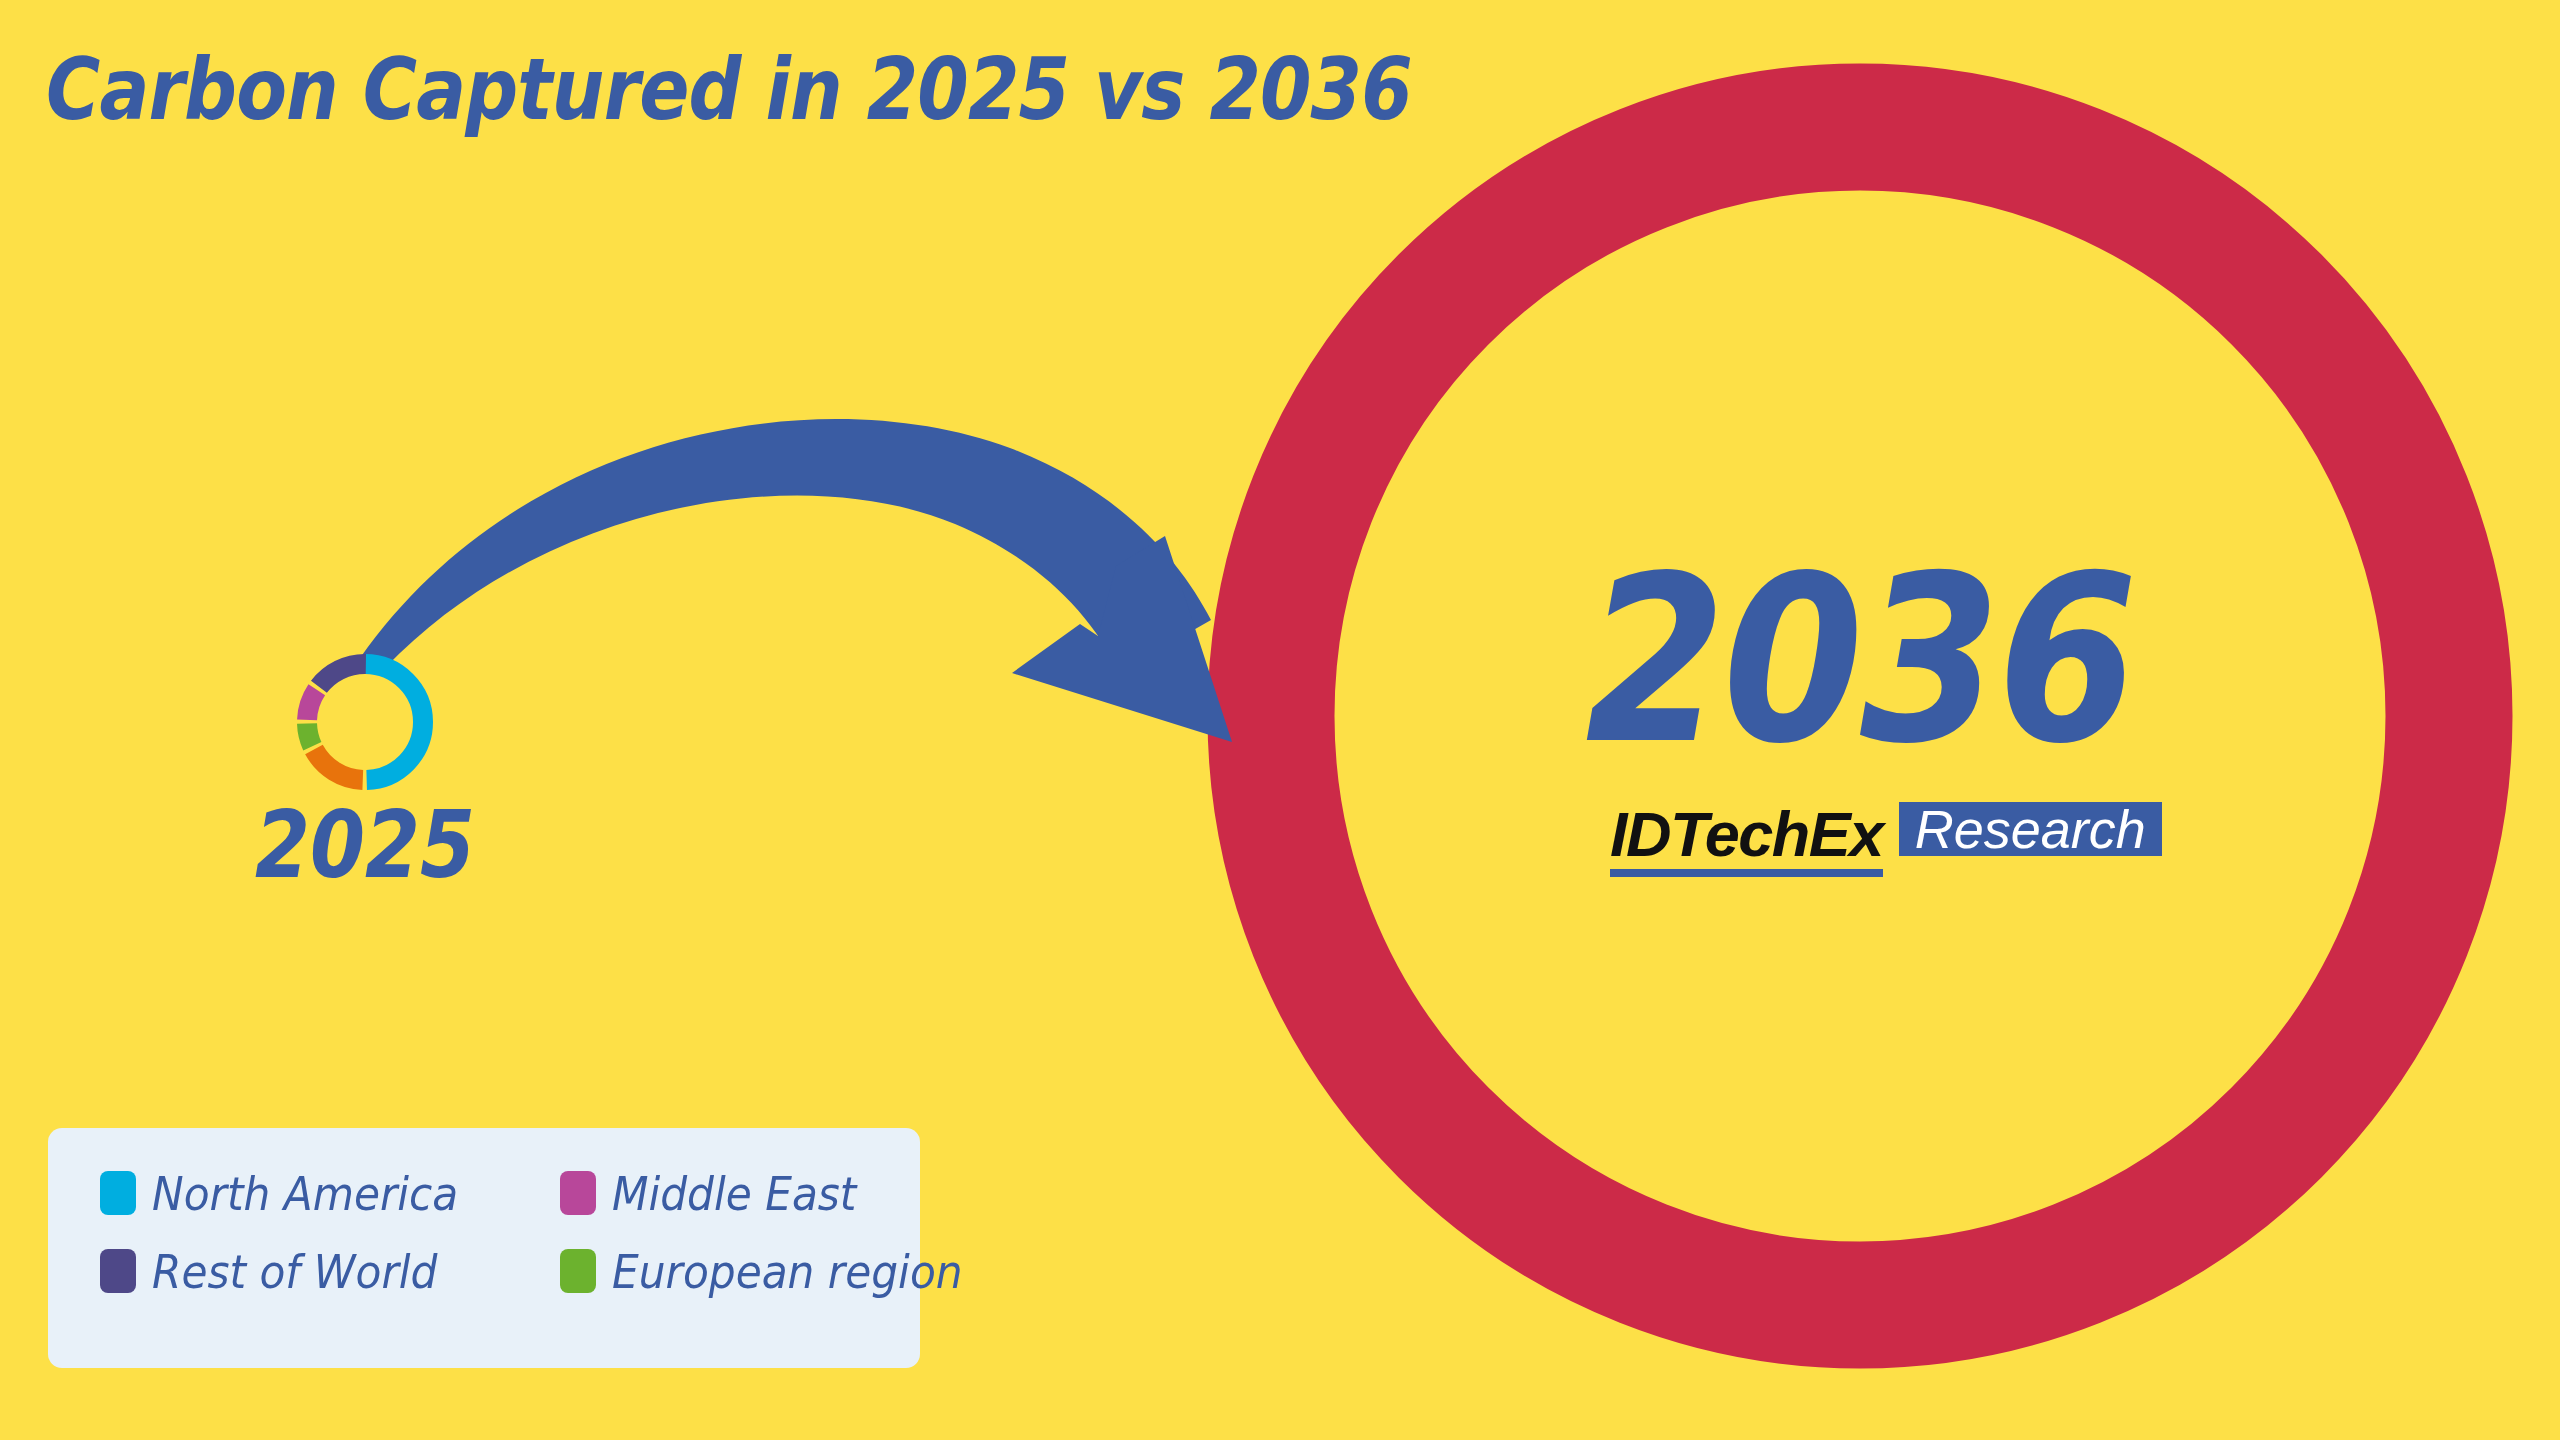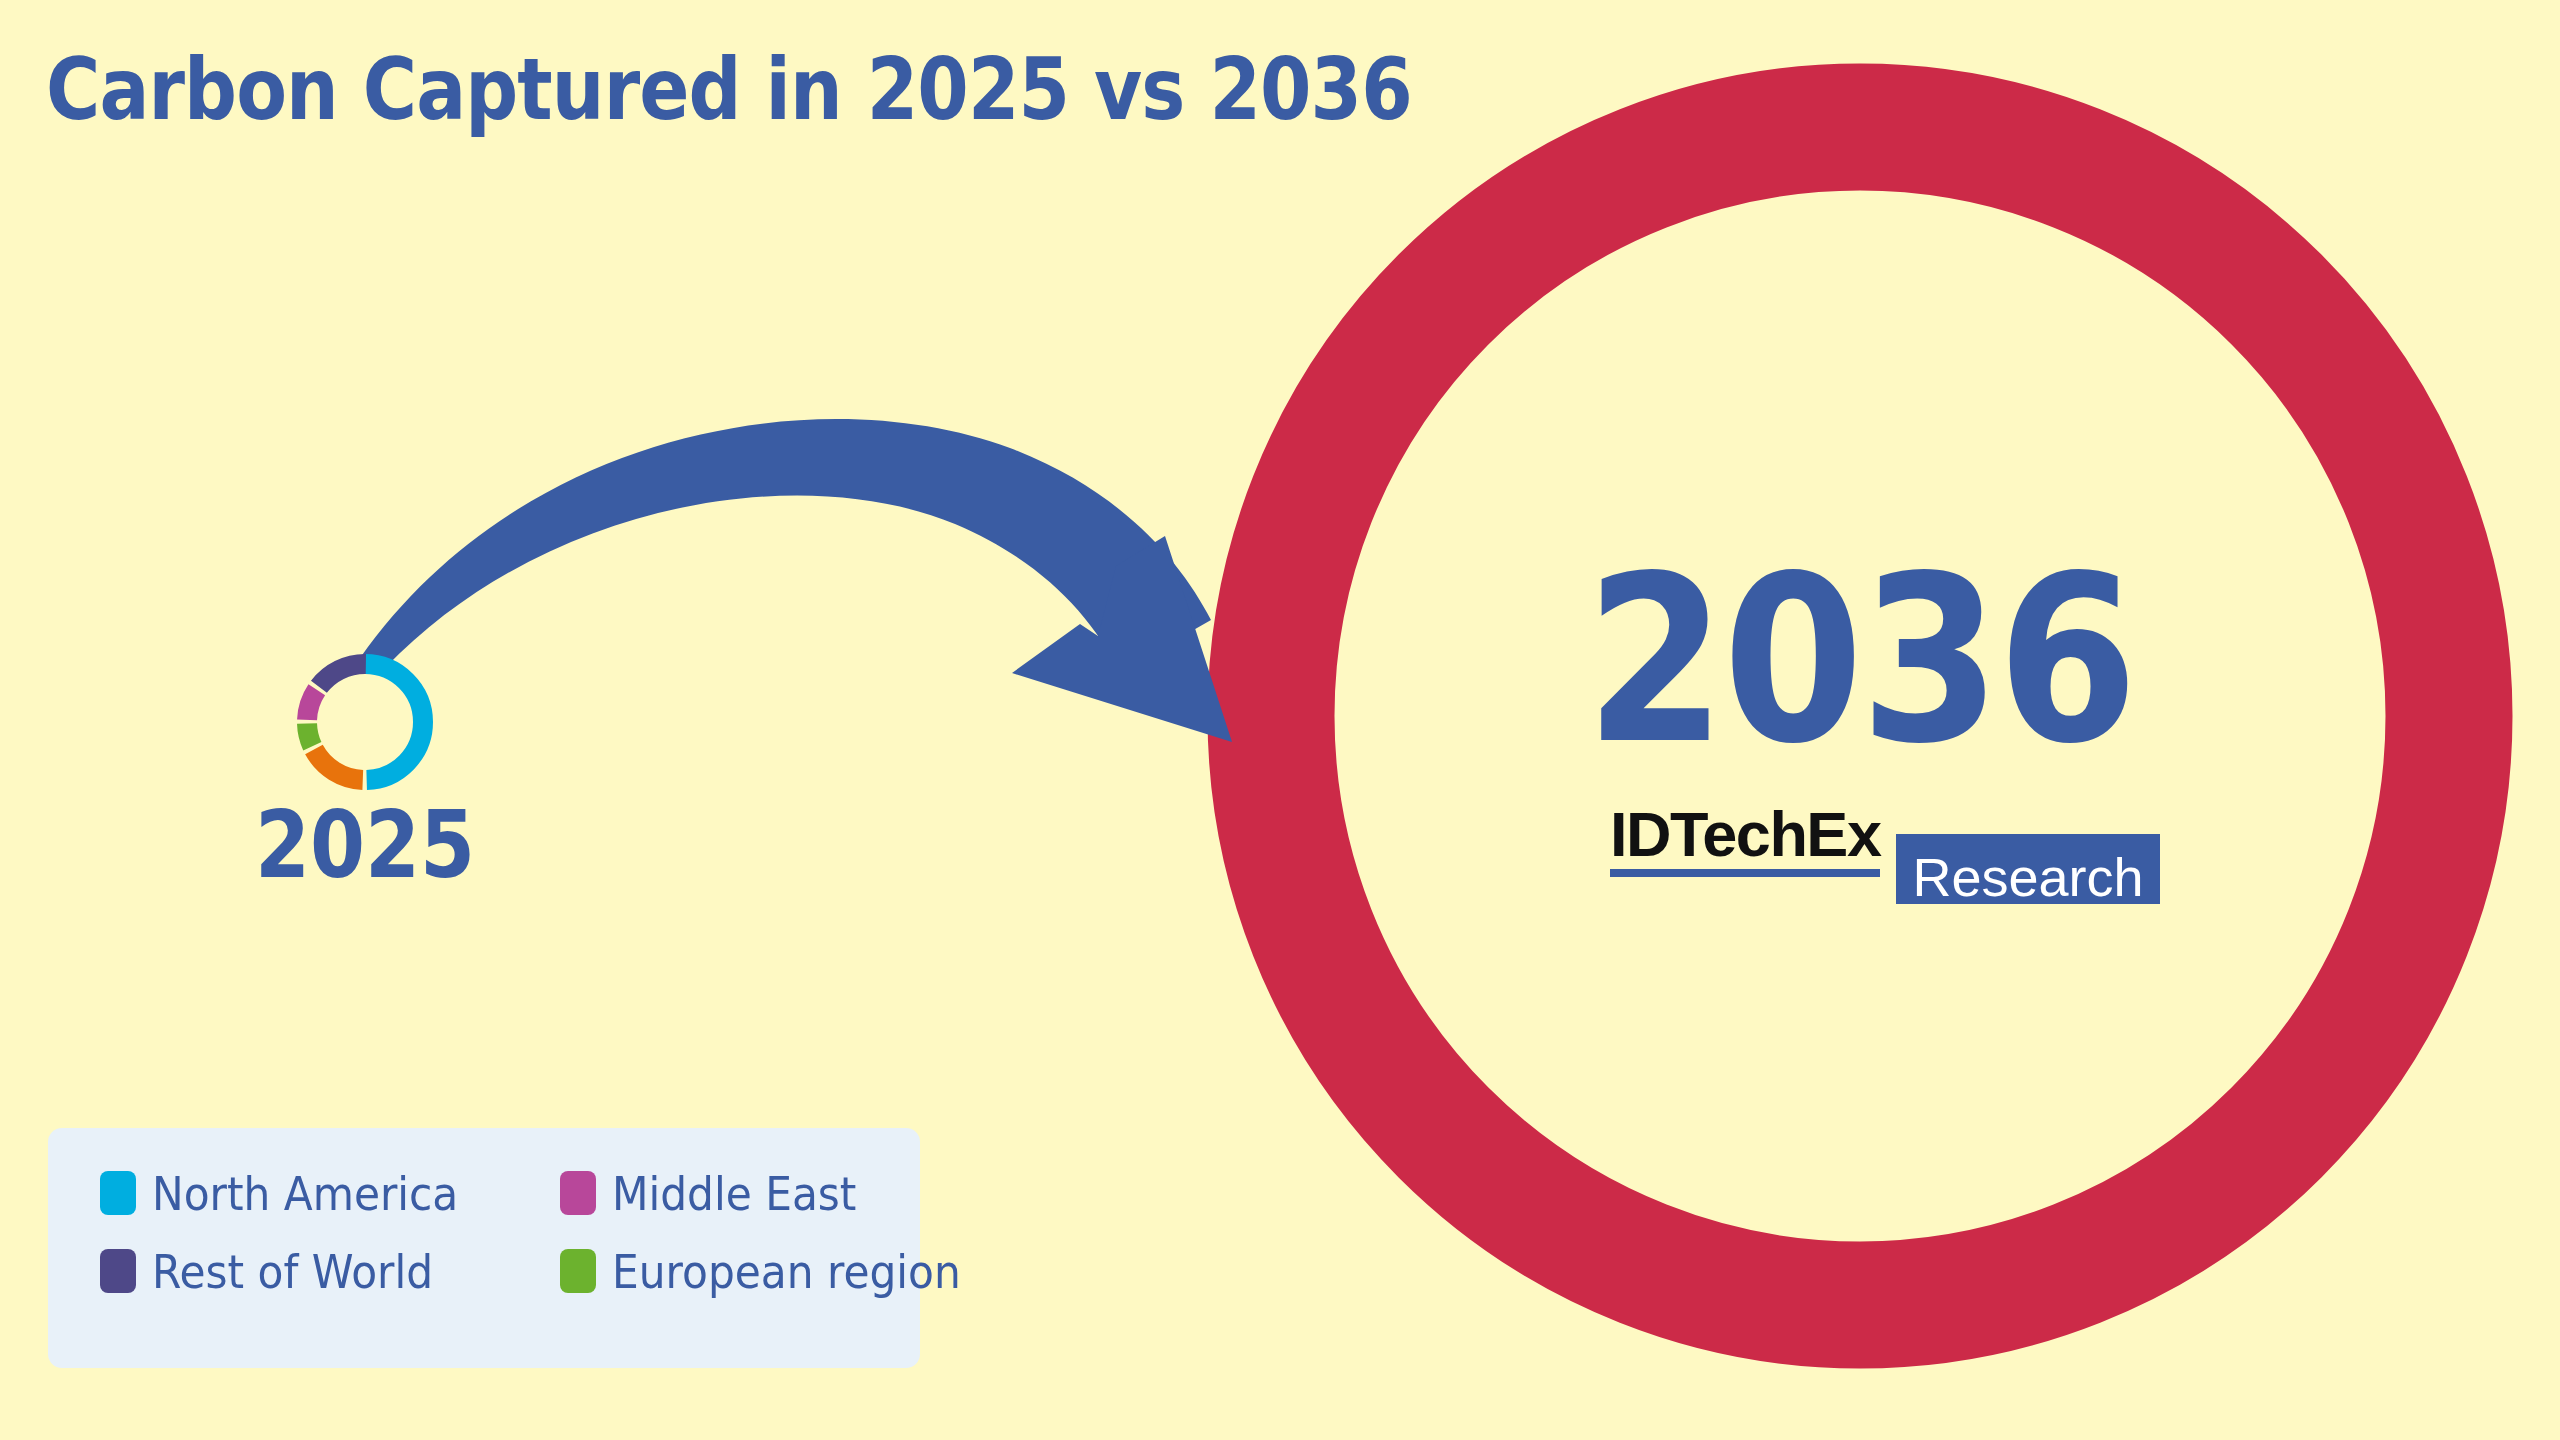--- a/index.html
+++ b/index.html
@@ -10,21 +10,22 @@
   body {
     width: 2560px;
     height: 1440px;
     overflow: hidden;
     font-family: "Liberation Sans", sans-serif;
   }
   #stage {
     position: relative;
     width: 2560px;
     height: 1440px;
-    background: #fef9c3;
+    background: #fde047;
+    font-style: italic;
   }
 
   
   #page-title {
     position: absolute;
     left: 46px;
     top: 46px;
     font-family: "DejaVu Sans", sans-serif;
     font-weight: 700;
     font-size: 86px;
@@ -106,22 +107,21 @@
     height: 8px;
     background: #3a5ca3;
     margin-top: 3px;
     width: 100%;
   }
   #logo-research-box {
     background: #3a5ca3;
     display: flex;
     align-items: flex-end;
     padding: 0 16px 0 16px;
-    height: 70px;
-    margin-top: 32px;
+    height: 54px;
   }
   #logo-research-text {
     font-family: "Liberation Sans", sans-serif;
     font-weight: 400;
     font-size: 54px;
     line-height: 1;
     color: #ffffff;
     white-space: nowrap;
   }
 

